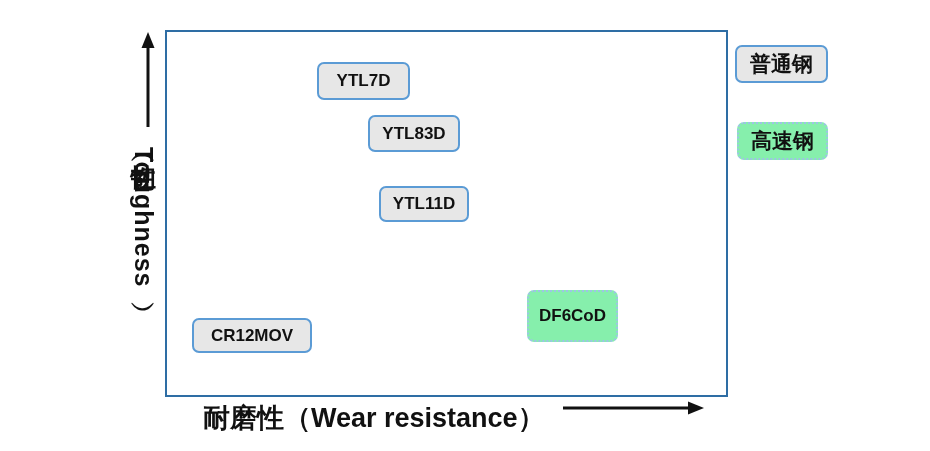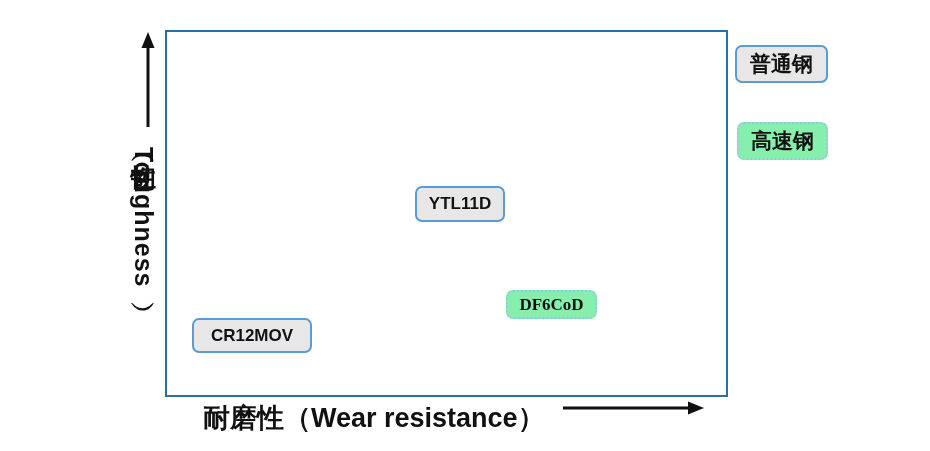--- a/index.html
+++ b/index.html
@@ -51,16 +51,18 @@
 
   <div class="plot" id="plot-area"></div>
 
   <div class="x-label">耐磨性（Wear resistance）</div>
 
   <div>
     <div class="tag light legend-item" style="left:735px;top:45px;width:93px;height:38px;">普通钢</div>
     <div class="tag dark legend-item" style="left:737px;top:122px;width:91px;height:38px;">高速钢</div>
   </div>
 
-    <div class="tag light" style="left: 415px; top: 186px; width: 90px; height: 36px;">YTL11D</div>
+<div class="tag light" style="left: 317px; top: 62px; width: 93px; height: 38px;">YTL7D</div>
+    <div class="tag light" style="left: 368px; top: 115px; width: 92px; height: 37px;">YTL83D</div>
+    <div class="tag light" style="left: 379px; top: 186px; width: 90px; height: 36px;">YTL11D</div>
     <div class="tag light" style="left: 192px; top: 318px; width: 120px; height: 35px;">CR12MOV</div>
-    <div class="tag dark" style="left: 506px; top: 290px; width: 91px; height: 29px; font-family: Liberation Serif, serif;">DF6CoD</div>
+    <div class="tag dark" style="left: 527px; top: 290px; width: 91px; height: 52px;">DF6CoD</div>
   </div>
 
 </body></html>

